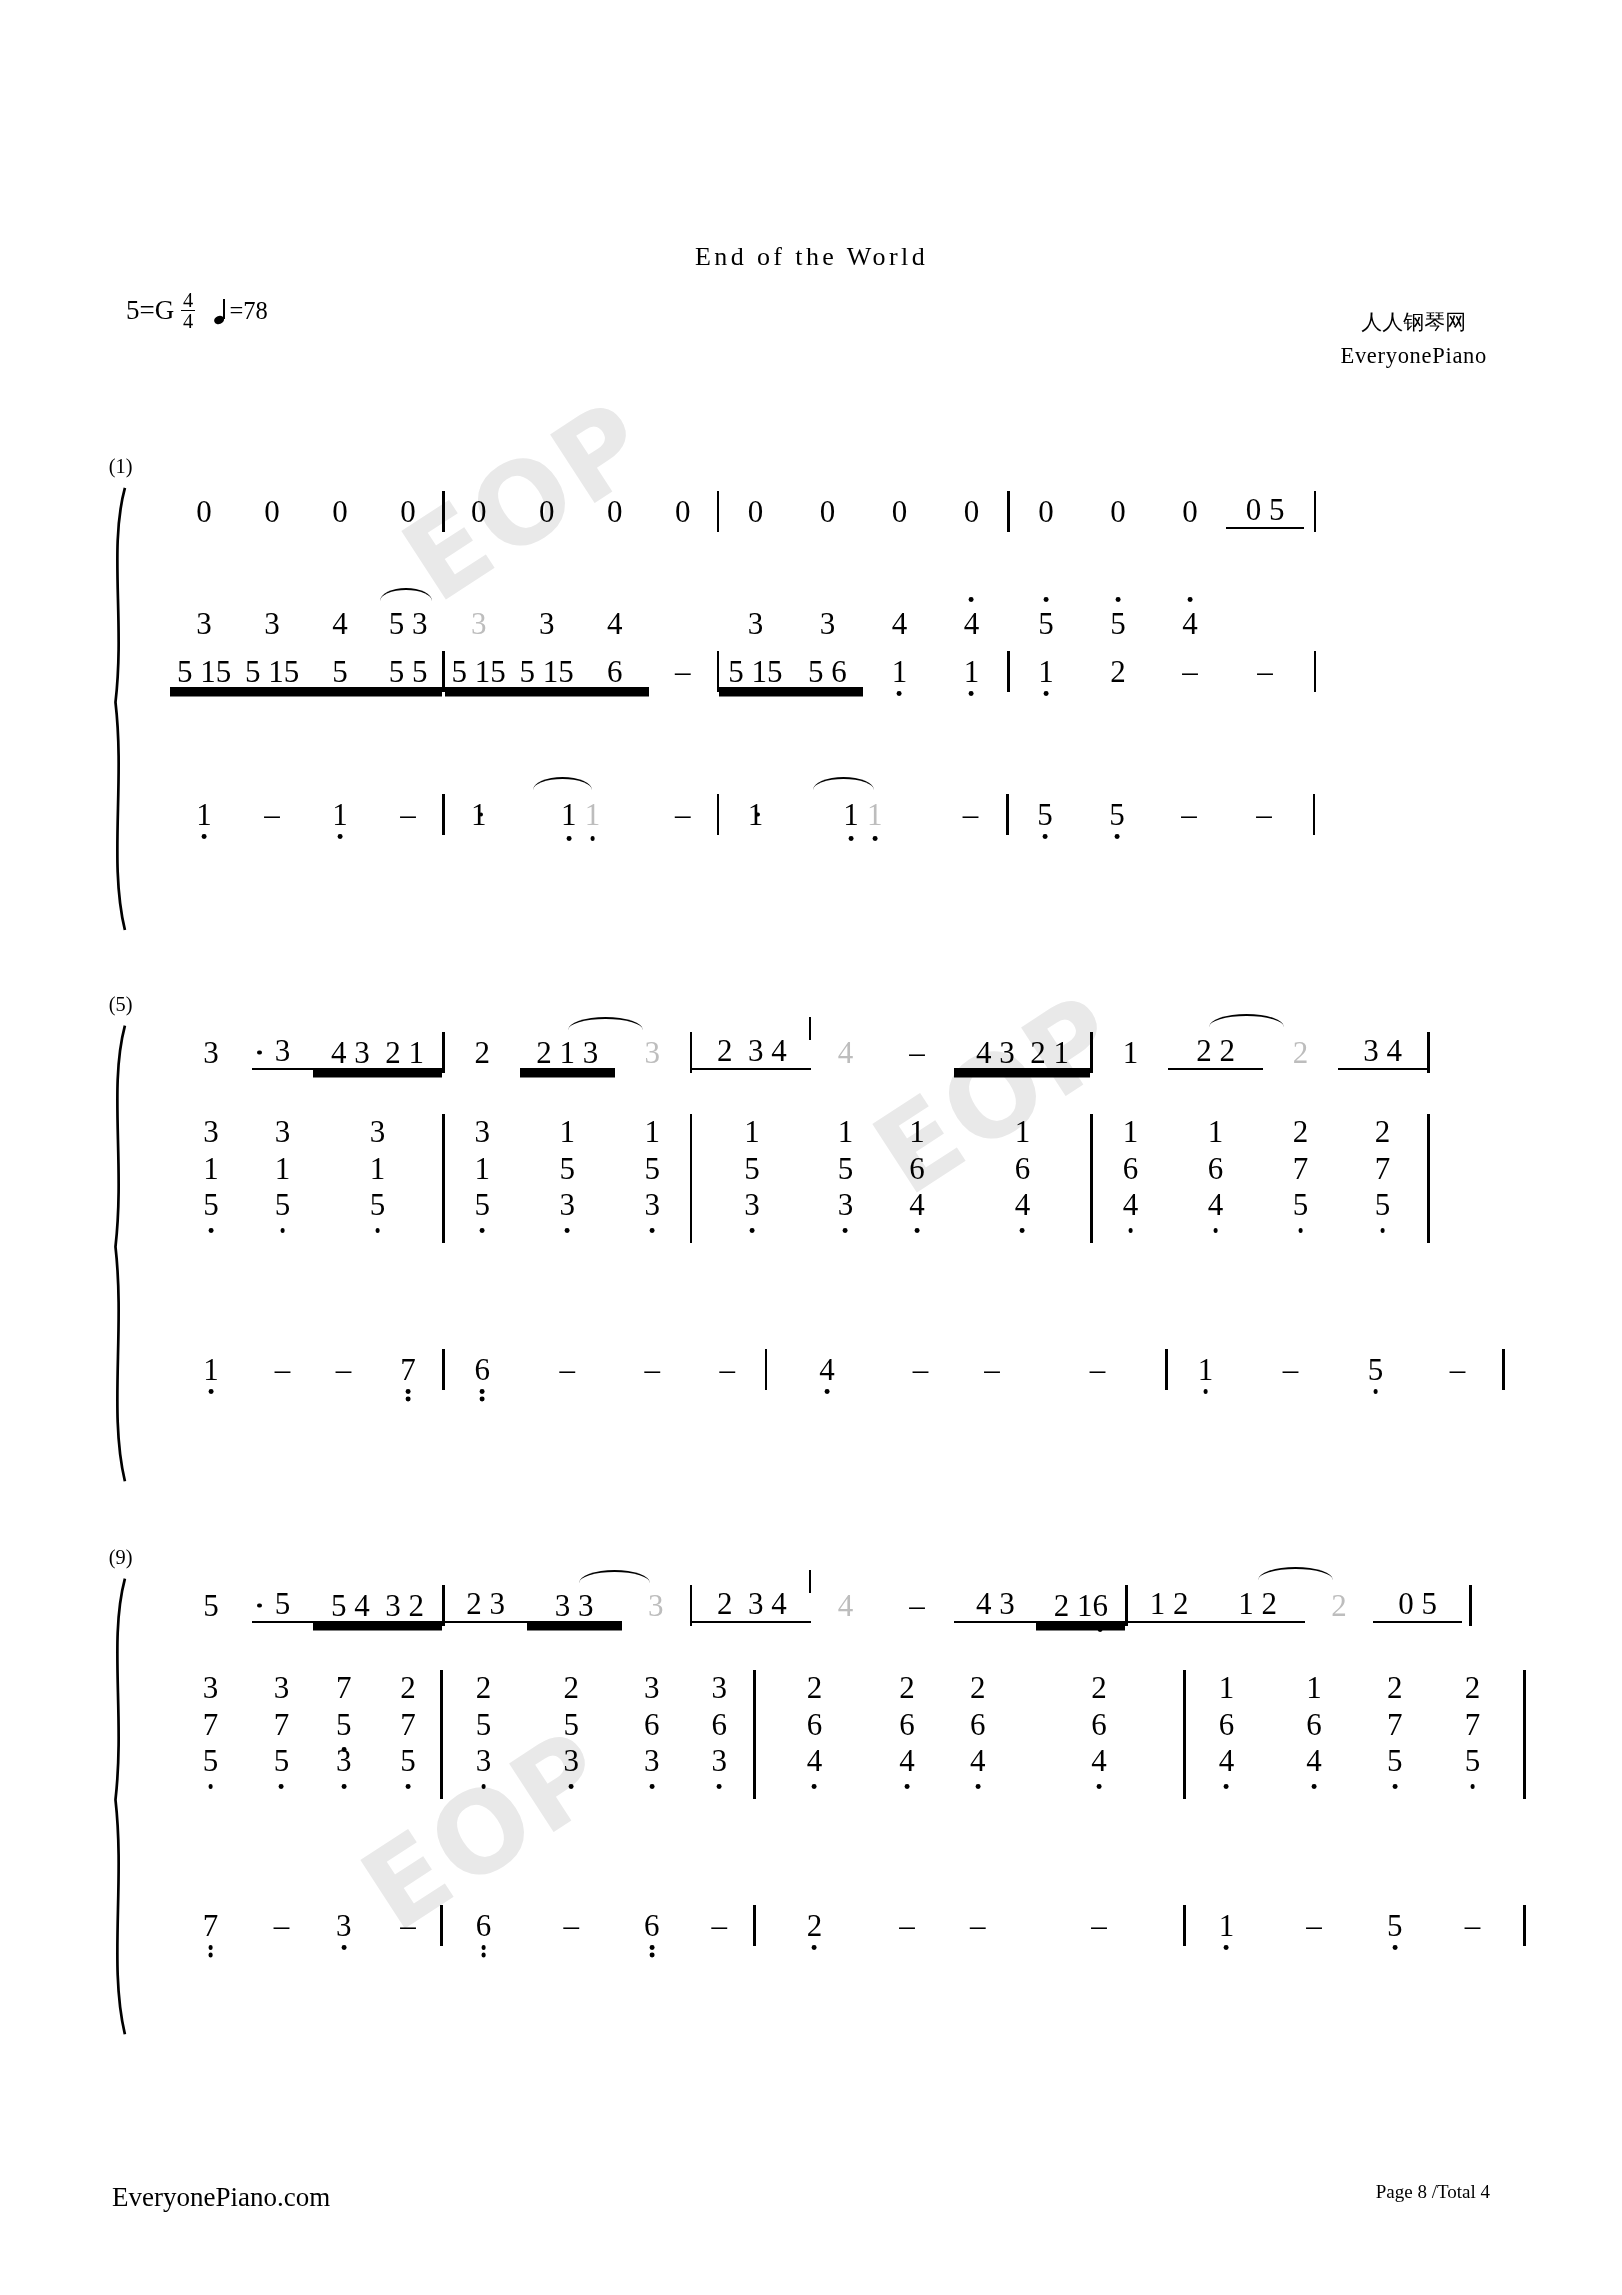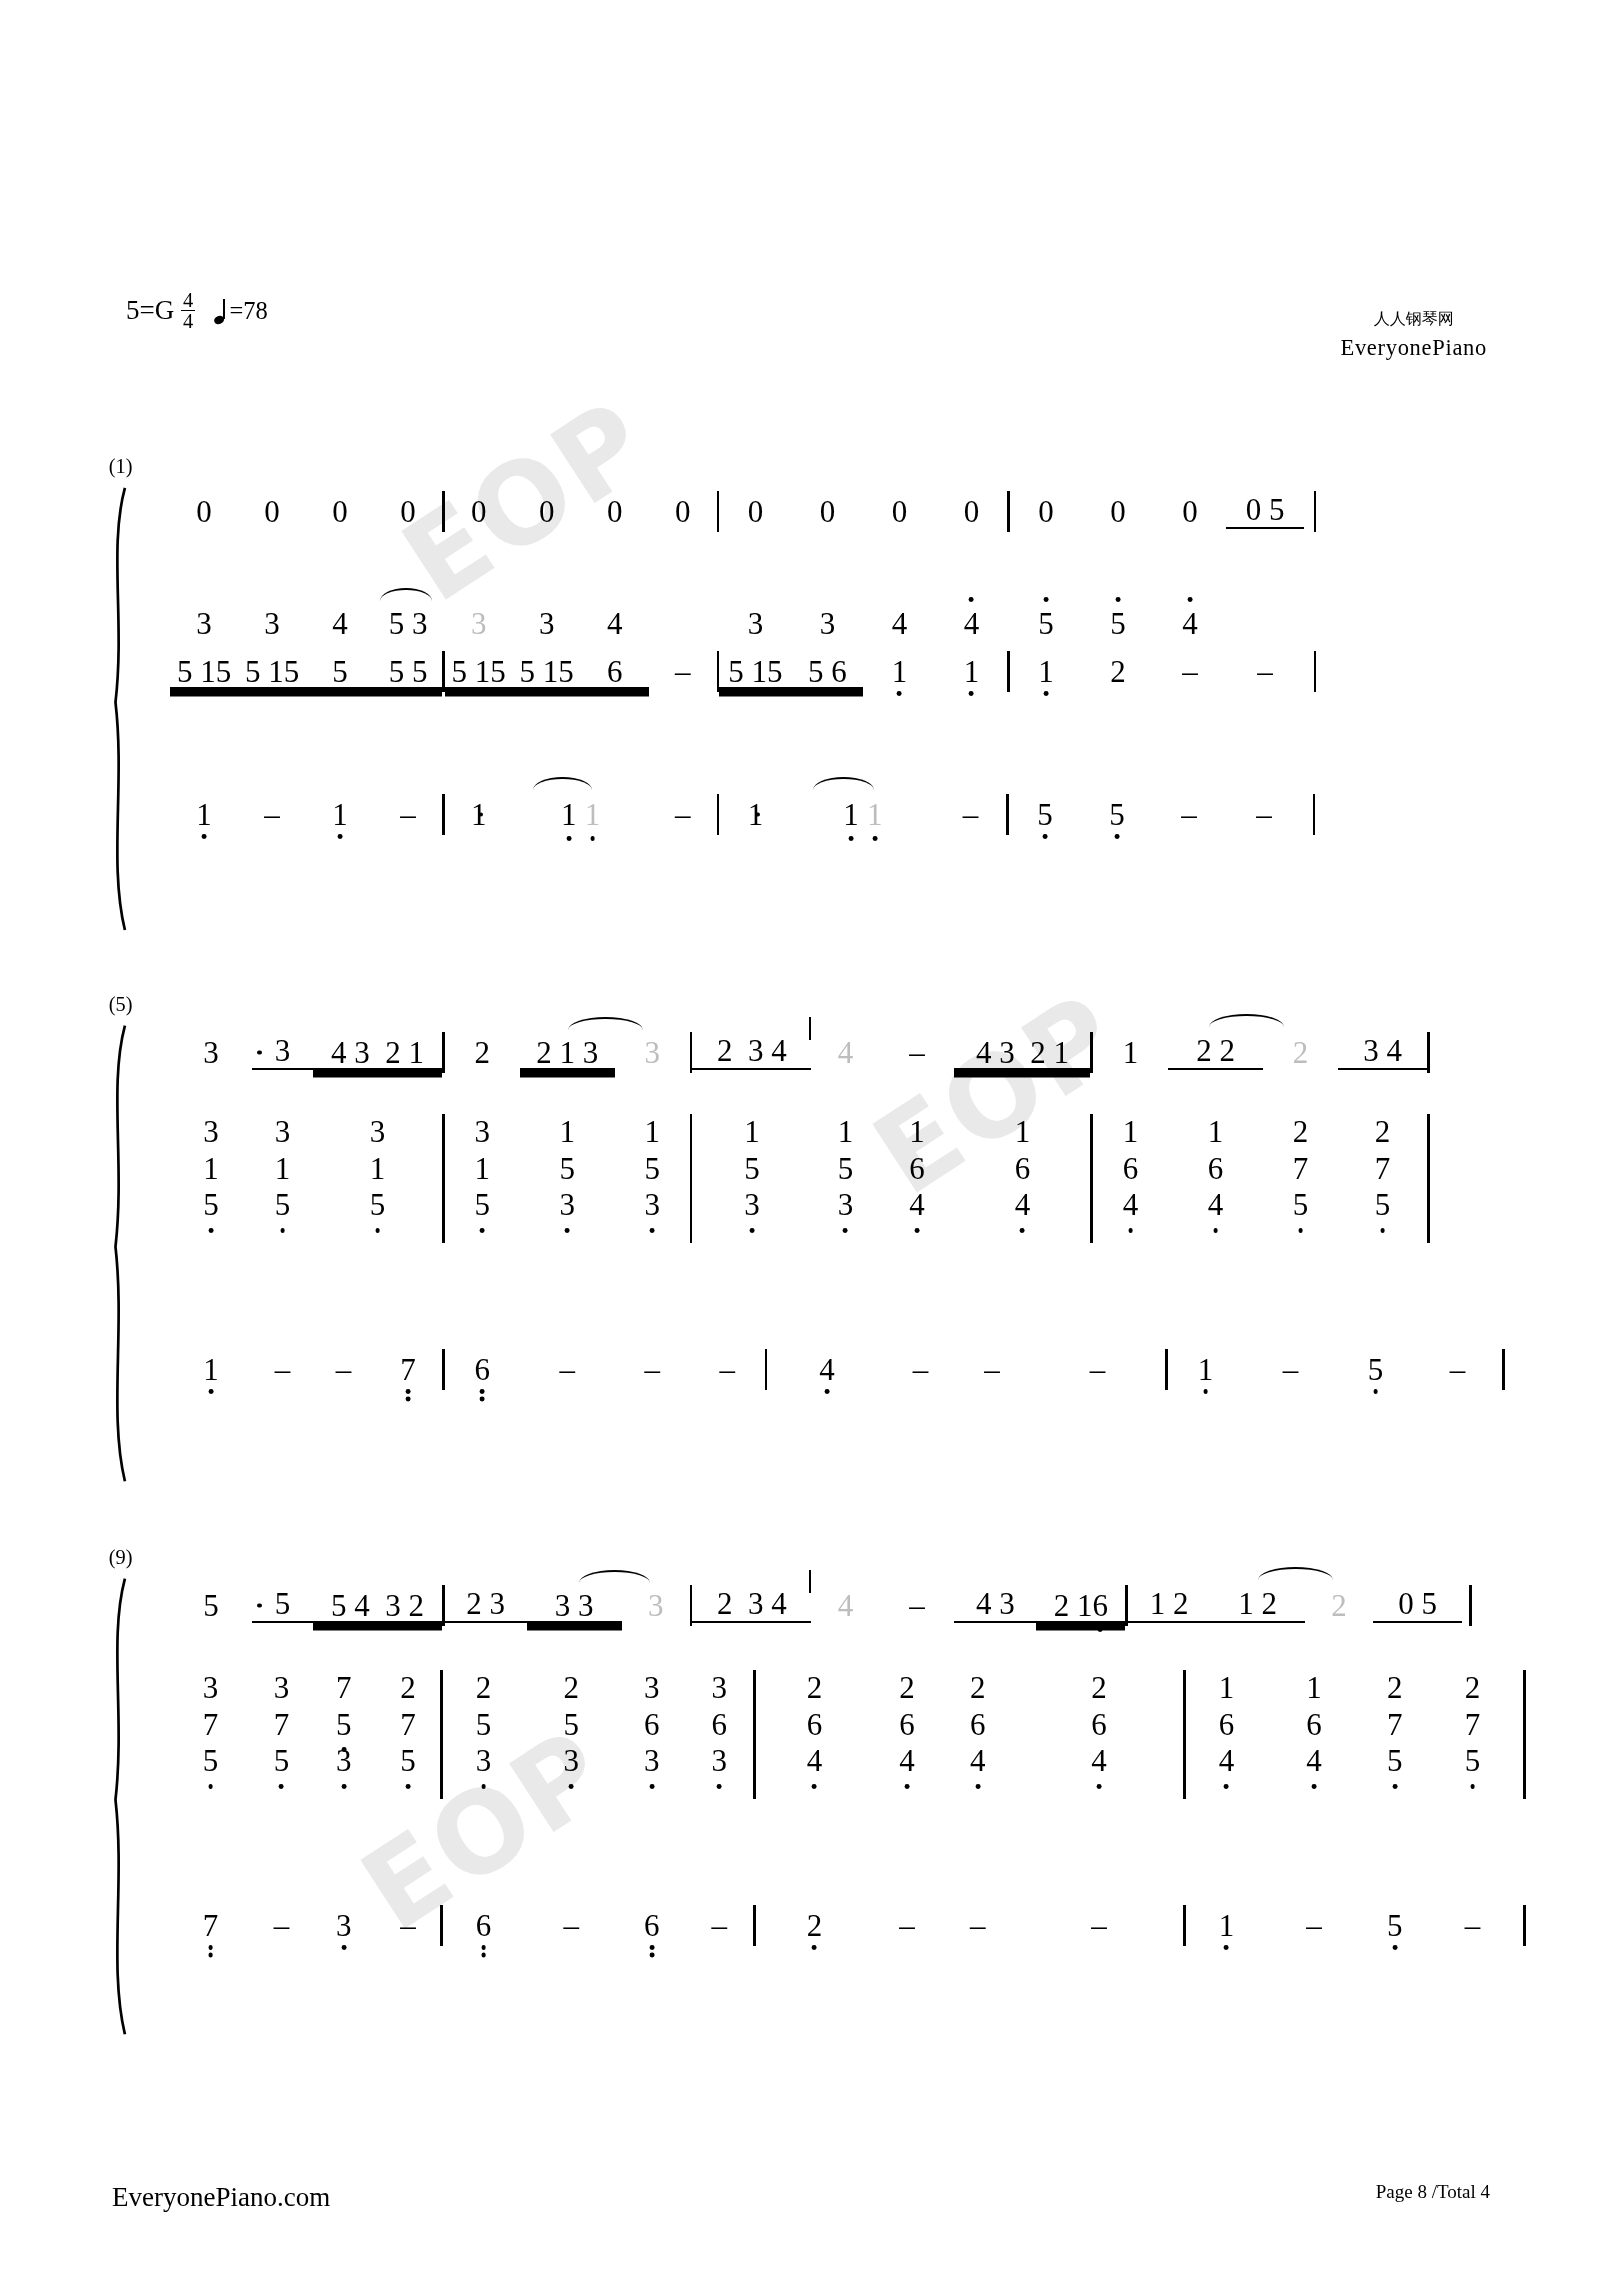--- a/index.html
+++ b/index.html
@@ -100,21 +100,21 @@
   }
   .credit {
     position: absolute;
     top: 307px;
     right: 136px;
     text-align: center;
     line-height: 1.5;
   }
   .credit .cn {
     font-family: "DejaVu Sans", sans-serif;
-    font-size: 16px;
+    font-size: 21px;
   }
   .credit .en {
     font-family: "Liberation Serif", serif;
     font-size: 22.5px;
     letter-spacing: 0.7px;
   }
 
   
   .footer-left {
     position: absolute;
@@ -256,20 +256,21 @@
     position: absolute;
     width: 2px;
     background: #000;
   }
 </style>
 </head>
 <body>
 
 <div class="page">
 
+  <div class="subtitle">End of the World</div>
 
   <div class="keysig">
     <span>5=G</span>
     <span class="frac">
       <span class="num">4</span>
       <span class="den">4</span>
     </span>
     <span class="tempo">
       <span class="quarter-note"></span>
       <span>=78</span>

